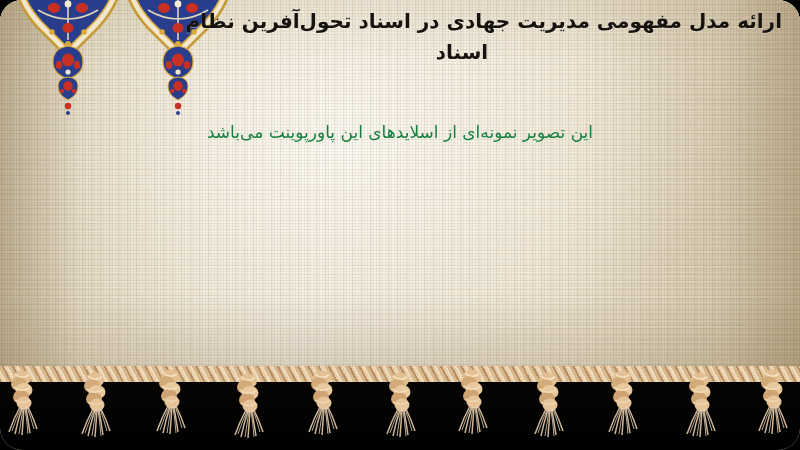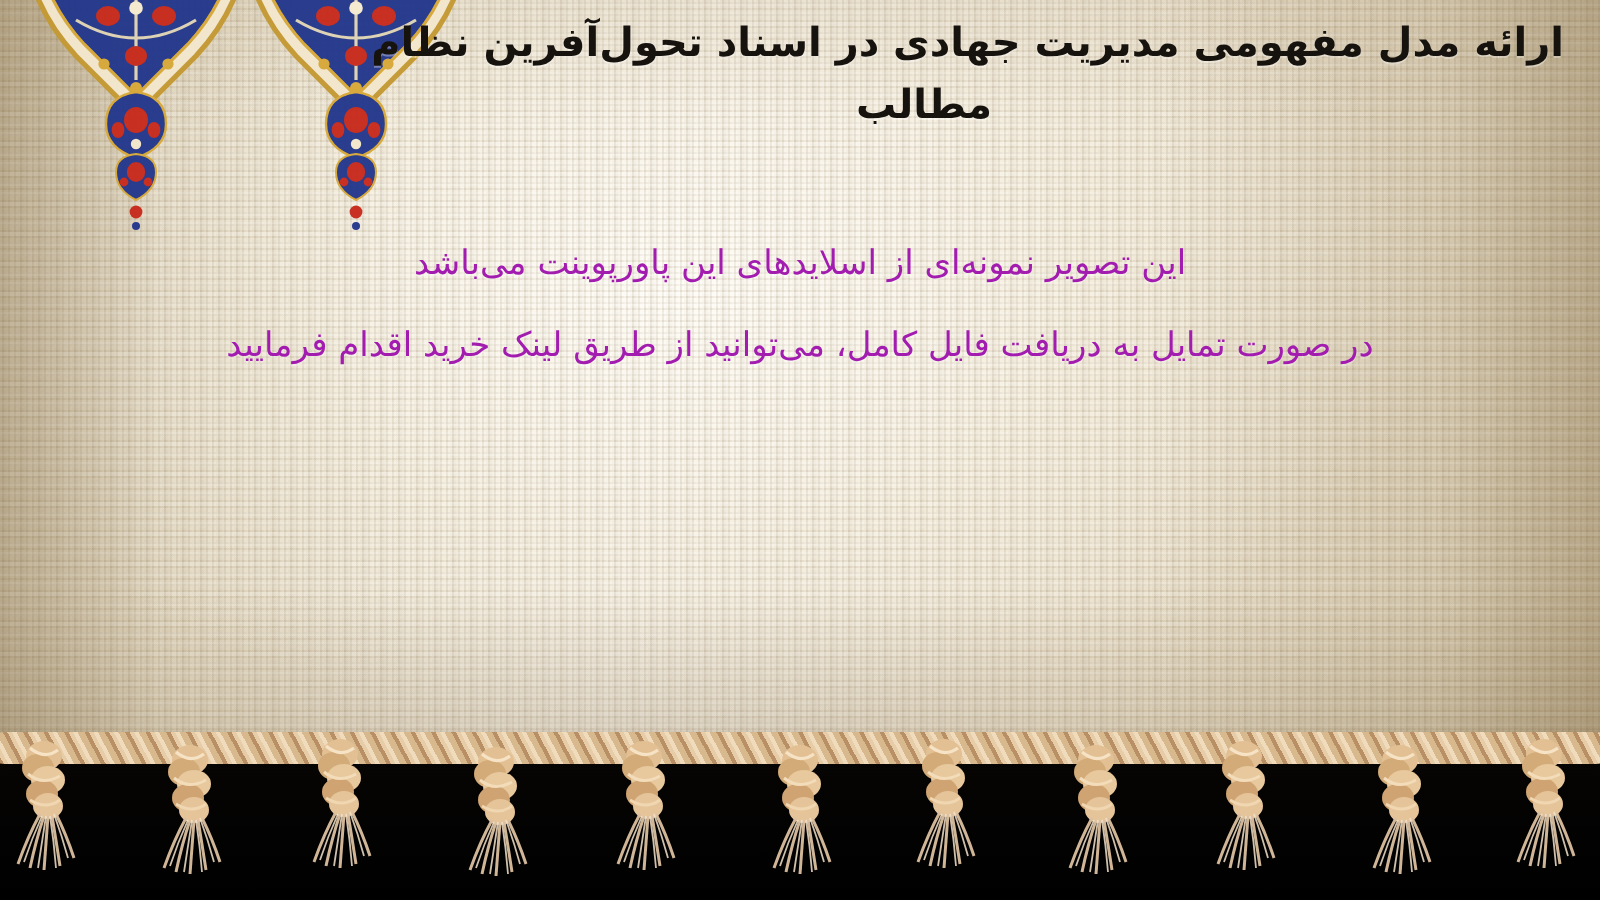--- a/index.html
+++ b/index.html
@@ -11,20 +11,21 @@
     background: #000;
     font-family: "DejaVu Sans", "Liberation Sans", sans-serif;
   }
 
   .slide {
     position: relative;
     width: 800px;
     height: 450px;
     overflow: hidden;
     background: #efe7d7;
+    border-radius: 22px;
   }
 
   
   .paper {
     position: absolute;
     left: 0; top: 0;
     width: 800px;
     height: 378px;
     background-color: #e6dcc6;
     background-image:
@@ -124,21 +125,21 @@
   }
   .title-line { display: block; white-space: nowrap; }
   .title-line.second { padding-right: 60px; }
 
   .body-block {
     position: absolute;
     left: 0;
     top: 112px;
     width: 800px;
     text-align: center;
-    color: #a21caf;
+    color: #15803d;
     font-size: 17px;
     line-height: 41px;
     text-shadow: 0 1px 0 rgba(255,255,255,0.30);
   }
   .body-line { display: block; white-space: nowrap; }
 </style>
 </head>
 <body>
 
 <div class="slide">
@@ -231,26 +232,25 @@
       </g>
       <g opacity="0.97">
         <use href="#tazhib-medallion" x="0" y="0" transform="translate(178,-12)"></use>
         <use href="#tazhib-drop" x="0" y="0" transform="translate(178,62)"></use>
       </g>
     </svg>
   </div>
 
   <div class="title-block">
     <span class="title-line">ارائه مدل مفهومی مدیریت جهادی در اسناد تحول‌آفرین نظام</span>
-    <span class="title-line second">مطالب</span>
+    <span class="title-line second">اسناد</span>
   </div>
 
   <div class="body-block">
     <span class="body-line">این تصویر نمونه‌ای از اسلایدهای این پاورپوینت می‌باشد</span>
-    <span class="body-line">در صورت تمایل به دریافت فایل کامل، می‌توانید از طریق لینک خرید اقدام فرمایید</span>
   </div>
 
   <div class="fringe-band"></div>
   <div class="cord"></div>
   <div class="tassels">
     <svg width="800" height="84" viewBox="0 0 800 84">
       <defs>
         <g id="tassel-unit">
 
           <ellipse cx="0" cy="8" rx="9" ry="7.5" fill="#e3c093"></ellipse>

